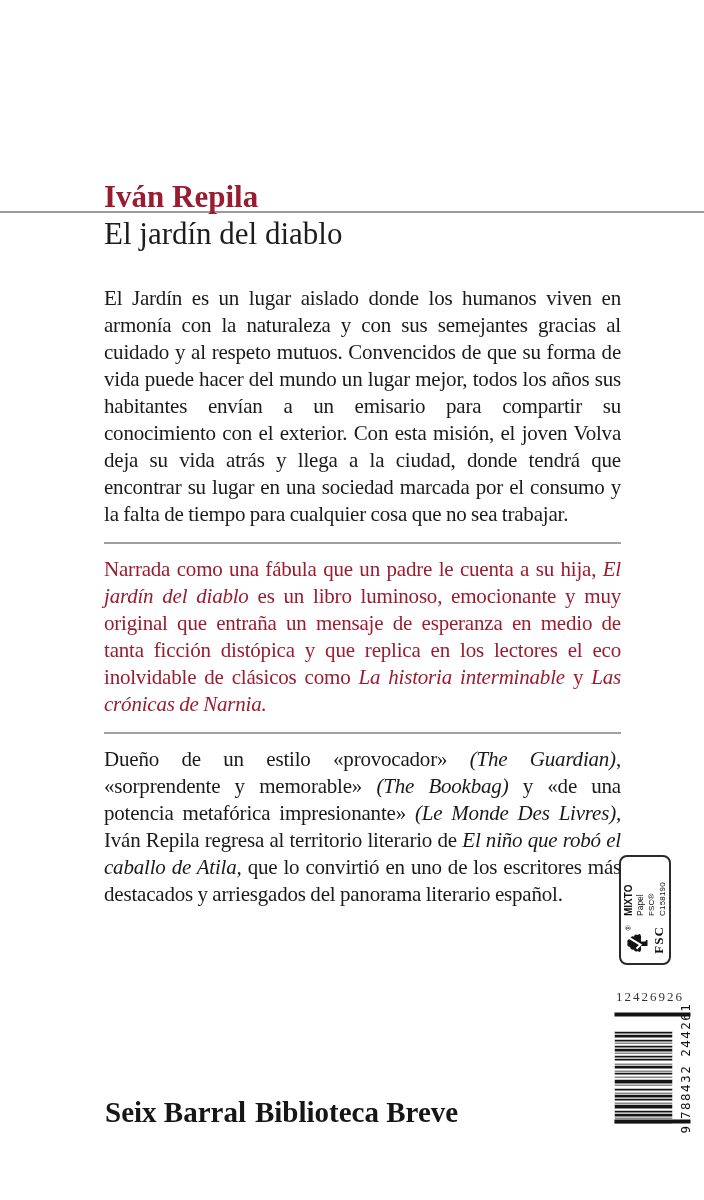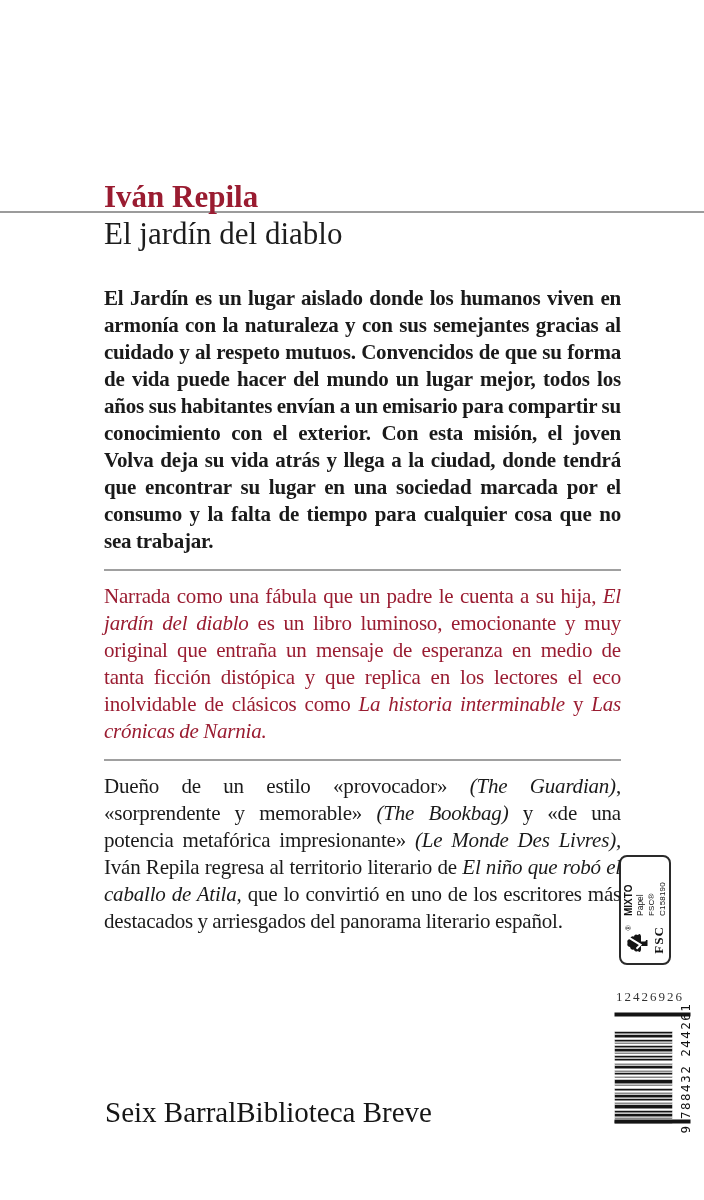--- a/index.html
+++ b/index.html
@@ -25,21 +25,21 @@
   .title{
     font-size:31px;font-weight:normal;line-height:40px;
     color:#1d1d1d;margin:0;
   }
   p.block{
     margin:0;text-align:justify;
     font-size:21px;line-height:27px;
     color:#1a1a1a;word-spacing:-0.5px;letter-spacing:-0.2px;
   }
   .it{font-style:italic;}
-  .synopsis{font-weight:bold;margin-top:31px !important;}
+  .synopsis{font-weight:normal;margin-top:31px !important;}
   .rule{border:0;height:2px;background:#a0a0a0;margin:14px 0 12px 0;}
   .blurb{font-weight:normal;color:#9a1c31 !important;}
   .press{font-weight:normal;}
   
   .fsc-label{
     position:absolute;left:590px;top:884px;width:110px;height:52px;
     transform:rotate(-90deg);
     border:2px solid #2a2a2a;border-radius:8px;background:#fff;
     box-sizing:border-box;display:flex;align-items:center;padding:2px 5px;
     font-family:"Liberation Sans", sans-serif;
@@ -77,22 +77,22 @@
     font-family:"DejaVu Sans Mono", monospace;font-size:12.5px;color:#111;
   }
   .barcode-digits span{display:inline-block;}
   .digit-lead{margin-right:7px;}
   .digit-group{margin-right:8px;letter-spacing:1.5px;}
   
   .publisher{
     position:absolute;left:105px;top:1096px;
     font-size:29px;color:#161616;white-space:nowrap;
   }
-  .publisher .imprint{font-weight:normal;}
-  .publisher .collection{font-weight:normal;}
+  .publisher .imprint{font-weight:bold;}
+  .publisher .collection{font-weight:bold;margin-left:9px;}
 </style>
 </head>
 <body>
 
 <div class="page">
 
   <div class="top-rule"></div>
 
   <div class="column">
     <h1 class="author">Iván Repila</h1>

